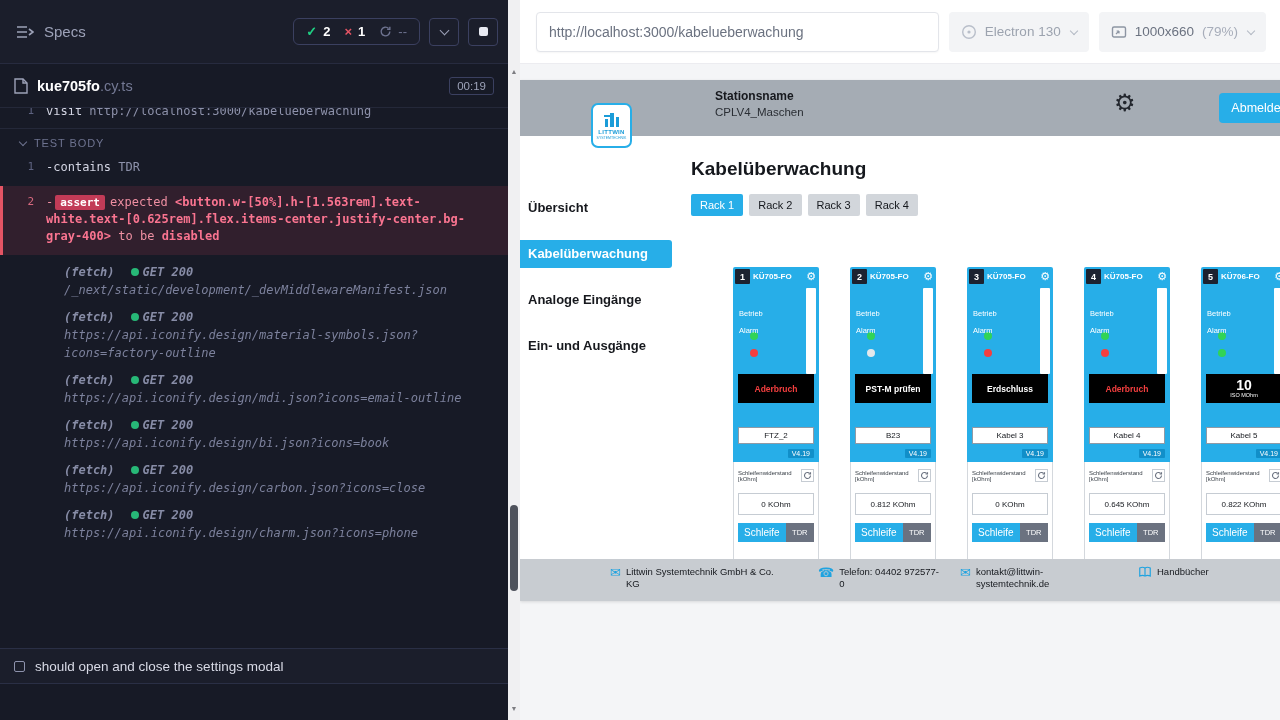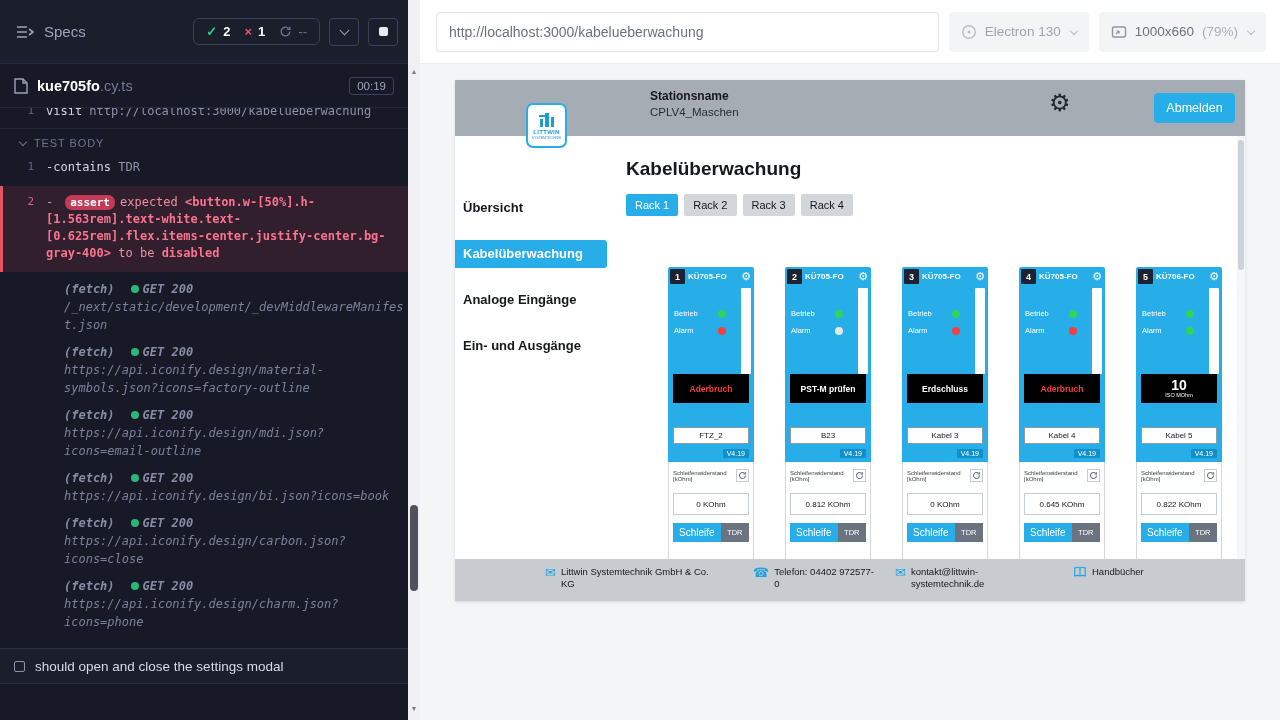--- a/index.html
+++ b/index.html
@@ -1,21 +1,21 @@
 <!DOCTYPE html>
 <html><head>
 <meta charset="utf-8">
 <style>
   * { box-sizing: border-box; }
   html,body { margin:0; padding:0; width:1280px; height:720px; overflow:hidden;
     font-family:"Liberation Sans", sans-serif; }
   .page { display:flex; width:1280px; height:720px; background:#fff; }
 
   
-  .runner { width:408px; flex-shrink:0; background:#171a26; color:#9da2b8; position:relative; overflow:hidden; }
+  .runner { width:508px; flex-shrink:0; background:#171a26; color:#9da2b8; position:relative; overflow:hidden; }
   .runner-top { height:64px; display:flex; align-items:center; justify-content:space-between;
     padding:0 10px 0 16px; background:#1b1e2b; border-bottom:1px solid #272b3f; }
   .specs { display:flex; align-items:center; gap:10px; font-size:15px; color:#9da2b8; cursor:pointer; }
   .controls { display:flex; align-items:center; gap:9px; }
   .stats { display:flex; align-items:center; gap:14px; border:1px solid #3b4060; border-radius:6px;
     padding:5px 12px; font-size:13px; }
   .stat { display:flex; align-items:center; gap:6px; }
   .stat .glyph { font-weight:bold; font-size:13px; }
   .stat.passed .glyph { color:#1fcf83; }
   .stat.failed .glyph { color:#e45464; }
@@ -43,22 +43,22 @@
   .cmsg { color:#8e92ab; }
   .section-h { display:flex; align-items:center; gap:8px; padding:8px 0 6px 20px; margin-top:4px;
     color:#6e7390; font-family:"Liberation Sans",sans-serif; font-size:11px; letter-spacing:0.9px;
     border-top:1px solid #242839; cursor:pointer; }
   .sec-chev { width:6px; height:6px; border-right:1.4px solid #6e7390; border-bottom:1.4px solid #6e7390;
     transform:rotate(45deg); margin-top:-2px; }
 
   .cmd.failed { background:#311f2d; border-left:3px solid #e45464; padding:8px 12px 10px 0; margin:6px 0 8px 0; }
   .cmd.failed .gut { width:43px; color:#d7697f; }
   .dash-red { color:#ef8fa2; }
-  .assert-badge { background:#c23b57; color:#fff; font-size:11px; font-weight:700; border-radius:7px;
-    padding:1px 5px; margin:0 5px 0 12px; }
+  .assert-badge { background:#c23b57; color:#fff; font-size:11px; font-weight:700; border-radius:2px;
+    padding:1px 5px; margin:0 5px 0 2px; }
   .amsg { color:#ef8fa2; }
   .amsg b { color:#fa7490; font-weight:700; }
 
   .fetch { display:flex; padding:0 4px 9px 0; font-style:italic; color:#7c819c; cursor:pointer; }
   .fetch .gut { width:64px; }
   .fetch .body { line-height:18px; }
   .flabel { font-weight:700; color:#878ca6; }
   .fdot { display:inline-block; width:8px; height:8px; border-radius:50%; background:#27b877; margin:0 4px 0 16px; }
   .fstatus { font-weight:700; color:#878ca6; }
   .furl { display:block; }
@@ -126,21 +126,21 @@
 
   .cards { position:absolute; left:61px; top:131px; display:flex; gap:31px; z-index:1; }
   .card { width:86px; }
   .card-blue { position:relative; height:195px; background:#27aee8; border-radius:2px 2px 0 0; }
   .card-head { display:flex; align-items:center; gap:3px; padding:2px 3px 0 2px; }
   .num { width:15px; height:15px; background:#1c2230; color:#fff; font-size:9px; font-weight:700;
     display:flex; align-items:center; justify-content:center; border-radius:1px; flex-shrink:0; }
   .model { color:#fff; font-size:8px; font-weight:700; flex:1; white-space:nowrap; }
   .card-gear { color:#fff; font-size:11px; line-height:1; cursor:pointer; }
   .vbar { position:absolute; top:21px; right:3px; width:10px; height:86px; background:#fff; border-radius:1px; }
-  .led-row { position:absolute; left:6px; display:flex; align-items:center; gap:14px; }
+  .led-row { position:absolute; left:6px; display:flex; align-items:center; gap:14px;flex-direction:column; }
   .led-row.betrieb { top:42px; } .led-row.alarm { top:59px; }
   .led-label { color:#fff; font-size:7.5px; width:30px; }
   .dot { width:8px; height:8px; border-radius:50%; }
   .dot.green { background:#31d457; }
   .dot.red { background:#f43f3f; }
   .dot.gray { background:#e4e8eb; }
   .status { position:absolute; left:5px; right:5px; top:107px; height:29px; background:#000;
     display:flex; flex-direction:column; align-items:center; justify-content:center; }
   .status-text { color:#fff; font-size:8.5px; font-weight:700; }
   .status.alarm .status-text { color:#f43f3f; }

